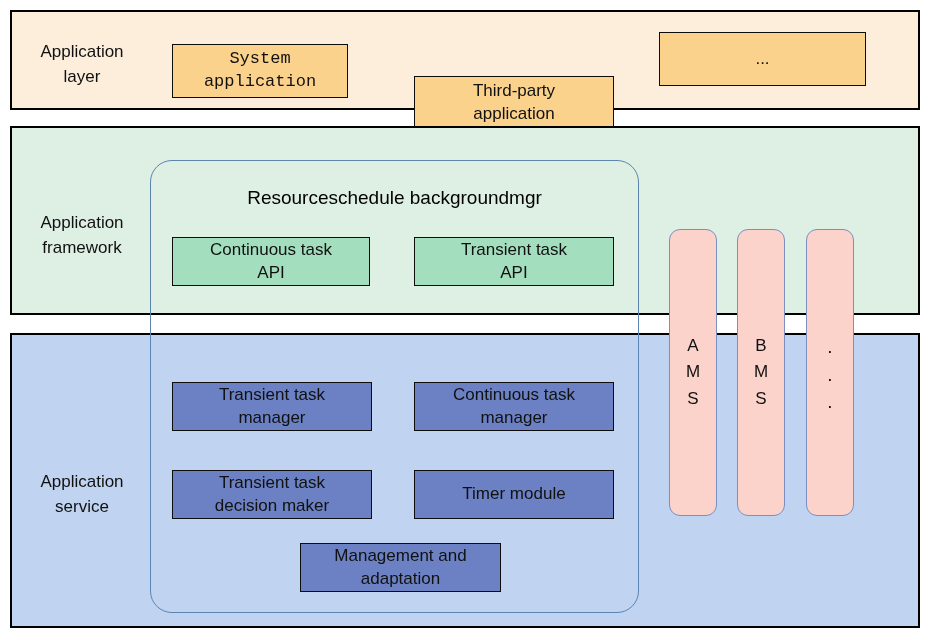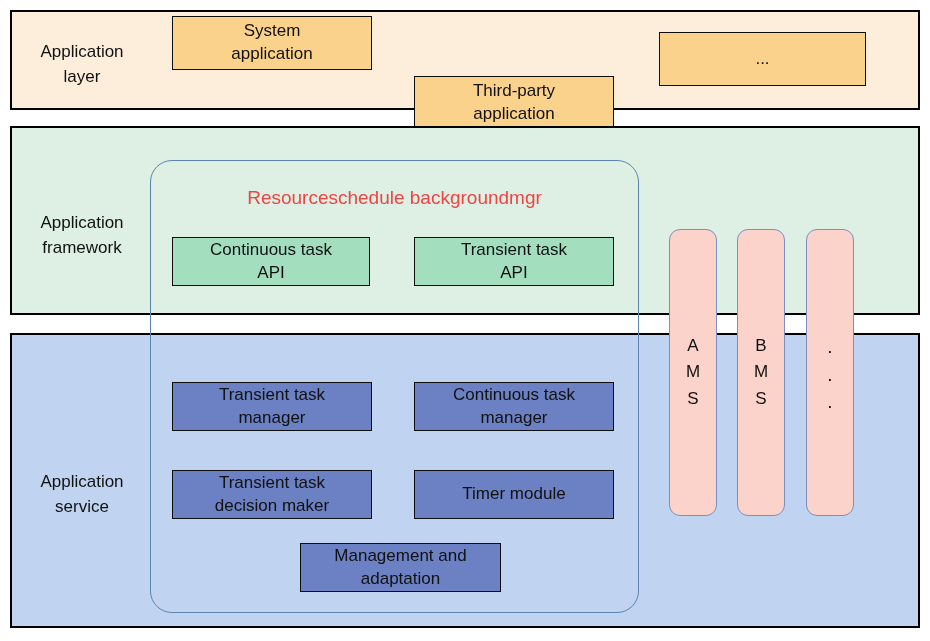--- a/index.html
+++ b/index.html
@@ -76,21 +76,21 @@
     line-height: 1.35;
     color: #111111;
     white-space: pre-line;
     padding: 0 4px;
   }
   .node.orange { background: #fbd28c; }
   .node.green  { background: #a3dfbf; }
   .node.blue   { background: #6b81c4; }
 
   
-  .n-system-app   { left: 172px; top: 16px;  width: 200px; height: 54px; }
+  .n-system-app   { left: 172px; top: 44px;  width: 176px; height: 54px; font-family: Liberation Mono, monospace; }
   .n-thirdparty   { left: 414px; top: 32px;  width: 200px; height: 54px; margin-top: 44px; }
   .n-ellipsis-app { left: 659px; top: 32px;  width: 207px; height: 54px; }
 
   
   .rs-container {
     position: absolute;
     left: 150px;
     top: 160px;
     width: 489px;
     height: 453px;
@@ -100,21 +100,21 @@
     background: transparent;
     z-index: 3;
   }
   .rs-title {
     position: absolute;
     left: 150px;
     top: 187px;
     width: 489px;
     text-align: center;
     font-size: 19px;
-    color: #ef4444;
+    color: #000000;
     z-index: 4;
   }
 
   
   .n-cont-api { left: 172px; top: 237px; width: 198px; height: 49px; z-index: 4; }
   .n-tran-api { left: 414px; top: 237px; width: 200px; height: 49px; z-index: 4; }
 
   
   .n-tran-mgr   { left: 172px; top: 382px; width: 200px; height: 49px; z-index: 4; }
   .n-cont-mgr   { left: 414px; top: 382px; width: 200px; height: 49px; z-index: 4; }

